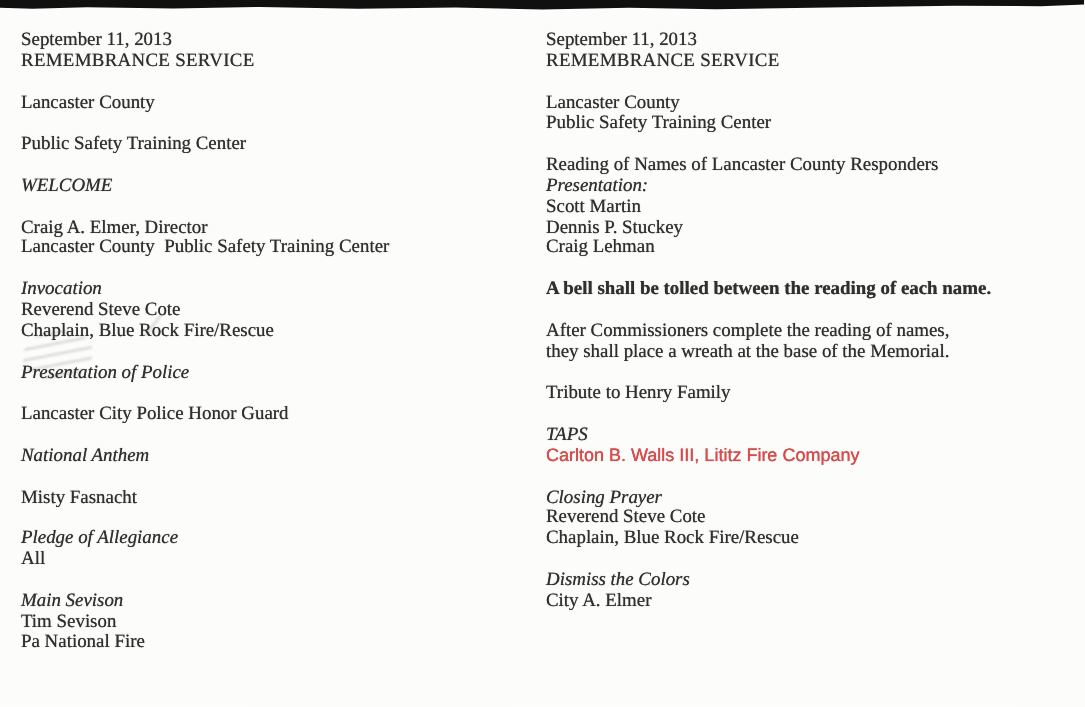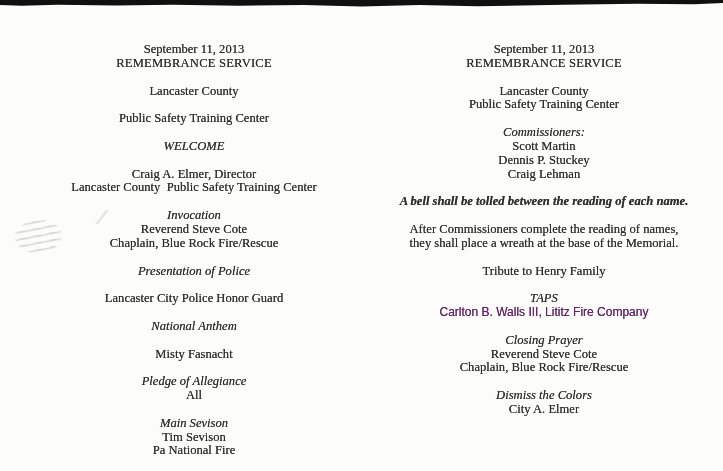--- a/index.html
+++ b/index.html
@@ -21,38 +21,38 @@
     width: 723px;
     height: 8px;
     background: #101010;
     clip-path: polygon(
       0 0, 100% 0, 100% 38%, 96% 52%, 88% 48%, 78% 60%, 66% 78%,
       58% 64%, 50% 80%, 42% 62%, 33% 72%, 24% 58%, 16% 70%, 8% 60%, 3% 72%, 0 64%
     );
   }
   .col {
     position: absolute;
-    top: 43px;
+    top: 20px;
     width: 360px;
-    text-align: center;
+    text-align: left;
     color: #2f2f2f;
     font-size: 12.6px;
     line-height: 13.85px;
     text-shadow: 0 0 0.5px rgba(47,47,47,0.85);
   }
   .col-left  { left: 14px; }
   .col-right { left: 364px; }
   .line {
     height: 13.85px;
     white-space: pre-wrap; 
   }
   .line.bold       { font-weight: normal; letter-spacing: 0.2px; }
   .line.italic     { font-style: italic; }
-  .line.bolditalic { font-weight: bold; font-style: italic; }
-  .line.sans       { font-family: "Liberation Sans", sans-serif; font-size: 12px; color: #701a75; }
+  .line.bolditalic { font-weight: bold; }
+  .line.sans       { font-family: "Liberation Sans", sans-serif; font-size: 12px; color: #ef4444; }
   
   .smudge-1 {
     position: absolute;
     left: 15px; top: 220px;
     width: 47px; height: 33px;
     border-radius: 50%;
     transform: rotate(-7deg);
     opacity: 0.55;
     filter: blur(0.6px);
     background: repeating-linear-gradient(
@@ -110,21 +110,22 @@
       <div class="line regular">Tim Sevison</div>
       <div class="line regular">Pa National Fire</div>
     </div>
   <div class="col col-right">
       <div class="line regular">September 11, 2013</div>
       <div class="line bold">REMEMBRANCE SERVICE</div>
       <div class="line regular"></div>
       <div class="line regular">Lancaster County</div>
       <div class="line regular">Public Safety Training Center</div>
       <div class="line regular"></div>
-      <div class="line italic">Commissioners:</div>
+      <div class="line regular">Reading of Names of Lancaster County Responders</div>
+      <div class="line italic">Presentation:</div>
       <div class="line regular">Scott Martin</div>
       <div class="line regular">Dennis P. Stuckey</div>
       <div class="line regular">Craig Lehman</div>
       <div class="line regular"></div>
       <div class="line bolditalic">A bell shall be tolled between the reading of each name.</div>
       <div class="line regular"></div>
       <div class="line regular">After Commissioners complete the reading of names,</div>
       <div class="line regular">they shall place a wreath at the base of the Memorial.</div>
       <div class="line regular"></div>
       <div class="line regular">Tribute to Henry Family</div>

